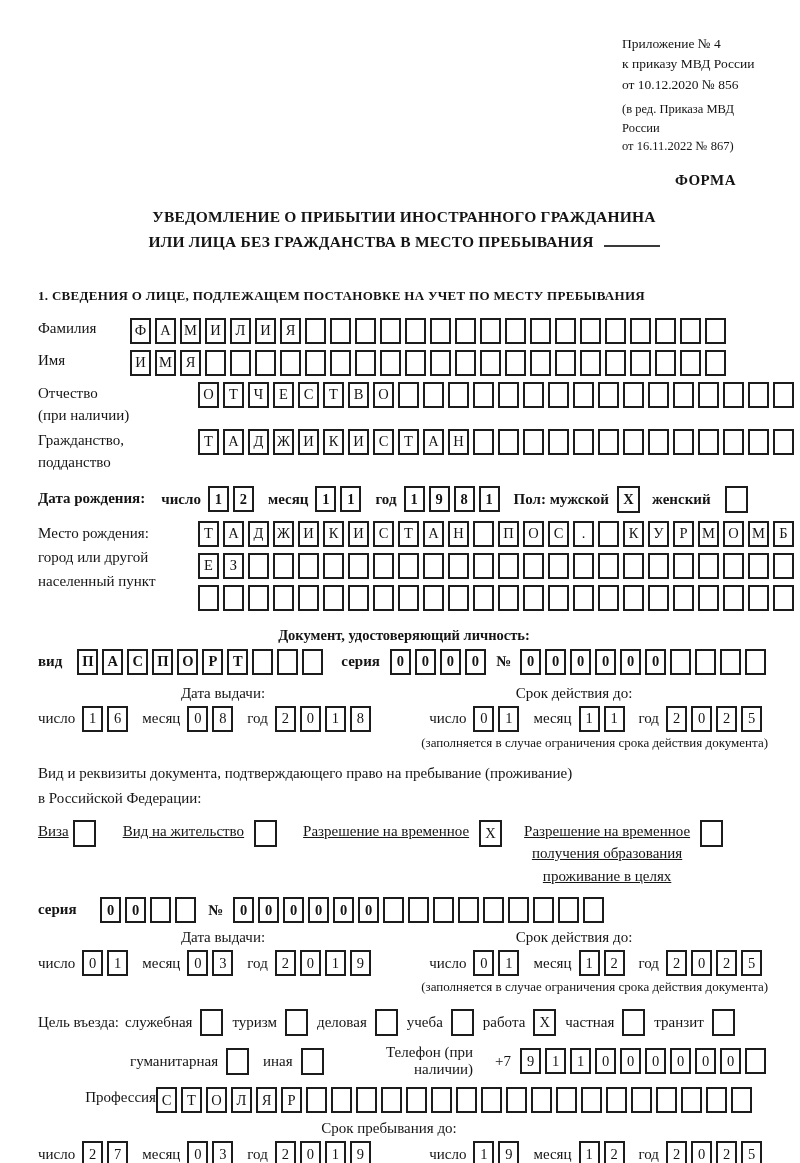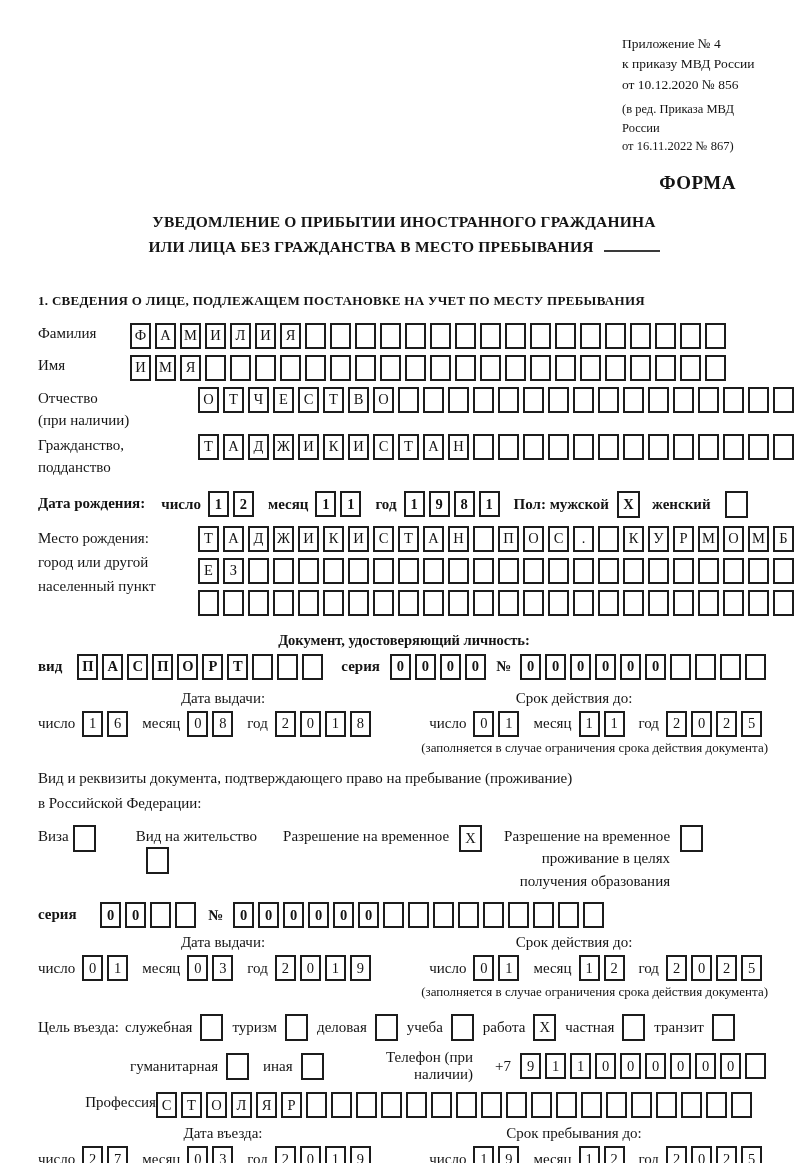--- a/index.html
+++ b/index.html
@@ -5,21 +5,21 @@
   * { margin:0; padding:0; box-sizing:border-box; }
   html,body { background:#ffffff; }
   body {
     width:800px; height:1163px; overflow:hidden;
     font-family:"Liberation Serif","DejaVu Serif",serif;
     color:#141414; font-size:15px; padding:34px 30px 0 38px; position:relative;
   }
   .hdr-block { margin-left:584px; line-height:1.5; font-size:13.5px; }
   .hdr-block .sub { font-size:12.5px; }
   .hdr-block .sub.first { margin-top:5px; }
-  .forma { text-align:right; padding-right:34px; font-weight:bold; font-size:19px; margin-top:16px; letter-spacing:.5px; }
+  .forma { text-align:right; padding-right:34px; font-weight:bold; font-size:15px; margin-top:16px; letter-spacing:.5px; }
   .title { text-align:center; font-weight:bold; font-size:15.5px; line-height:1.6; margin-top:16px; letter-spacing:.2px; }
   .title-underline { display:inline-block; width:56px; border-bottom:2.5px solid #3a3a3a; height:14px; margin-left:10px; }
   .sec-heading { font-weight:bold; font-size:13px; margin-top:33px; letter-spacing:.3px; white-space:nowrap; }
 
   .row { display:flex; align-items:flex-start; margin-top:6px; }
   .lbl { line-height:1.45; }
   .lbl-col { flex:none; line-height:1.5; }
   .w92  { width:92px; }  .w118 { width:118px;text-align:right; } .w160 { width:160px; }
   .cells { display:inline-flex; flex:none; }
   .cells .cell { margin-right:4px; }
@@ -38,21 +38,21 @@
   .date-headers { display:flex; margin-top:10px; }
   .dh-left { width:370px; text-align:center; }
   .dh-right { flex:1; text-align:center; padding-right:30px; }
   .dates-row { display:flex; justify-content:space-between; margin-top:4px; padding-right:4px; }
   .fill-note { text-align:right; font-size:13px; margin-top:3px; padding-right:2px; }
 
   .doc-heading { text-align:center; font-weight:bold; font-size:14.5px; margin-top:10px; }
   .intro { margin-top:10px; line-height:1.7; }
   .permit-row { display:flex; align-items:flex-start; margin-top:8px; }
   .permit-opt { display:flex; align-items:flex-start; }
-  .permit-opt .opt-lines { text-align:right; line-height:1.5; }
+  .permit-opt .opt-lines { text-align:center; line-height:1.5;text-decoration:underline; }
   .permit-opt .checkbox { margin-left:10px; }
   .purpose-row { display:flex; align-items:center; flex-wrap:nowrap; margin-top:14px;text-align:right; }
   .purpose-row .checkbox { margin:0 9px 0 8px; }
   .purpose-row .checkbox:last-child { margin-right:0; }
   .inline-mid { display:flex; align-items:center;font-weight:bold; }
 </style>
 </head>
 <body>
 
 <div class="hdr-block">
@@ -404,37 +404,37 @@
   <div>в Российской Федерации:</div>
 </div>
 
 <div class="permit-row">
   <div class="permit-opt">
     <div class="opt-lines">
         <div>Виза</div>
       </div>
     <span class="cell checkbox" style="margin-left:4px;"></span>
   </div>
-  <div class="permit-opt" style="margin-left:40px;flex-direction:column;">
+  <div class="permit-opt" style="margin-left:27px;">
     <div class="opt-lines">
         <div>Вид на жительство</div>
       </div>
     <span class="cell checkbox"></span>
   </div>
   <div class="permit-opt" style="margin-left:26px;">
     <div class="opt-lines">
       <div>Разрешение на временное</div>
     </div>
     <span class="cell checkbox">X</span>
   </div>
   <div class="permit-opt" style="margin-left:22px;">
     <div class="opt-lines">
       <div>Разрешение на временное</div>
+      <div>получения образования</div>
       <div>проживание в целях</div>
-      <div>получения образования</div>
     </div>
     <span class="cell checkbox"></span>
   </div>
 </div>
 
 <div class="row inline-mid" style="margin-top:10px; align-items:center;">
   <span class="lbl" style="width:62px;">серия</span>
   <span class="cells">
       <span class="cell">0</span>
       <span class="cell">0</span>
@@ -569,21 +569,20 @@
       <span class="cell"></span>
       <span class="cell"></span>
       <span class="cell"></span>
       <span class="cell"></span>
       <span class="cell"></span>
       <span class="cell"></span>
     </div>
 </div>
 
 <div class="date-headers" style="margin-top:7px;">
-  <div class="dh-left">Дата въезда:</div>
   <div class="dh-right">Срок пребывания до:</div>
 </div>
 <div class="dates-row">
   <span class="dategroup">
     <span class="dg-lbl">число</span>
     <span class="cells">
         <span class="cell">2</span>
         <span class="cell">7</span>
       </span>
     <span class="dg-lbl">месяц</span>

